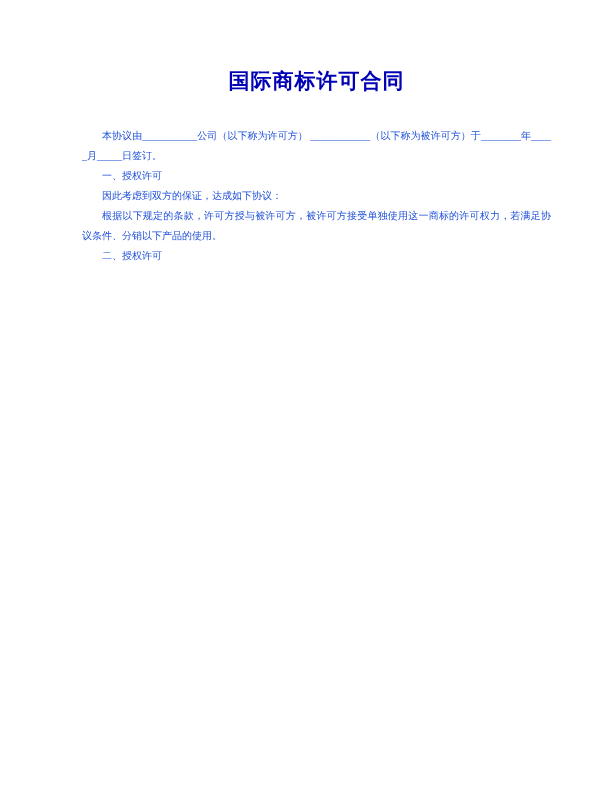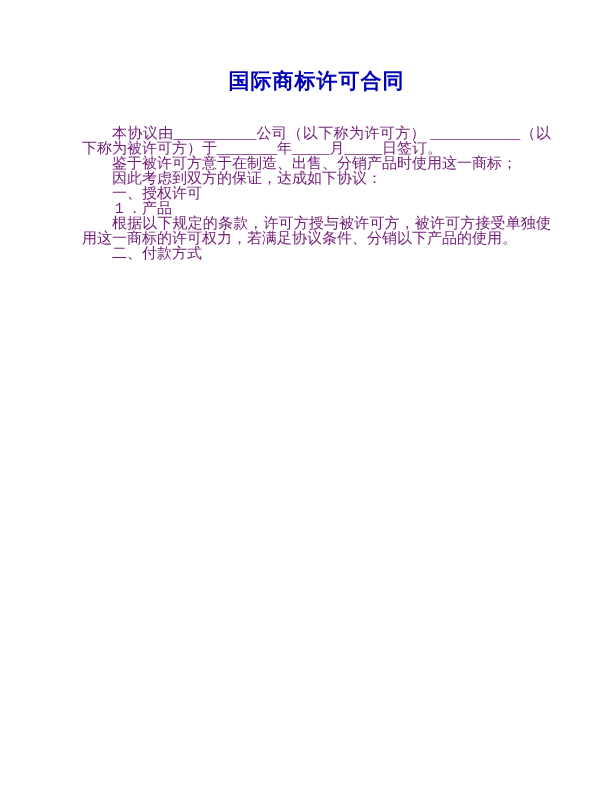--- a/index.html
+++ b/index.html
@@ -22,40 +22,38 @@
     margin: 0 0 33px 0;
     font-size: 21px;
     line-height: 23px;
     font-weight: bold;
     text-align: center;
     color: #0000b4;
     letter-spacing: 1px;
     font-family: "Liberation Serif", "DejaVu Serif", serif;
   }
   .doc-body {
-    color: #701a75;
-    font-size: 15px;
-    line-height: 15px;
+    color: #1d4ed8;
+    font-size: 10px;
+    line-height: 20px;
     text-align: justify;
   }
   .para {
     margin: 0;
     text-indent: 2em;
     word-break: break-all;
     overflow-wrap: anywhere;
   }
 </style>
 </head>
 <body>
 
 <div class="page">
   <h1 class="doc-title">国际商标许可合同</h1>
 
   <div class="doc-body">
     <p class="para">本协议由___________公司（以下称为许可方） ____________（以下称为被许可方）于________年_____月_____日签订。</p>
-    <p class="para">鉴于被许可方意于在制造、出售、分销产品时使用这一商标；</p>
+    <p class="para">一、授权许可</p>
     <p class="para">因此考虑到双方的保证，达成如下协议：</p>
-    <p class="para">一、授权许可</p>
-    <p class="para">１．产品</p>
     <p class="para">根据以下规定的条款，许可方授与被许可方，被许可方接受单独使用这一商标的许可权力，若满足协议条件、分销以下产品的使用。</p>
-    <p class="para">二、付款方式</p>
+    <p class="para">二、授权许可</p>
   </div>
 </div>
 
 </body></html>

